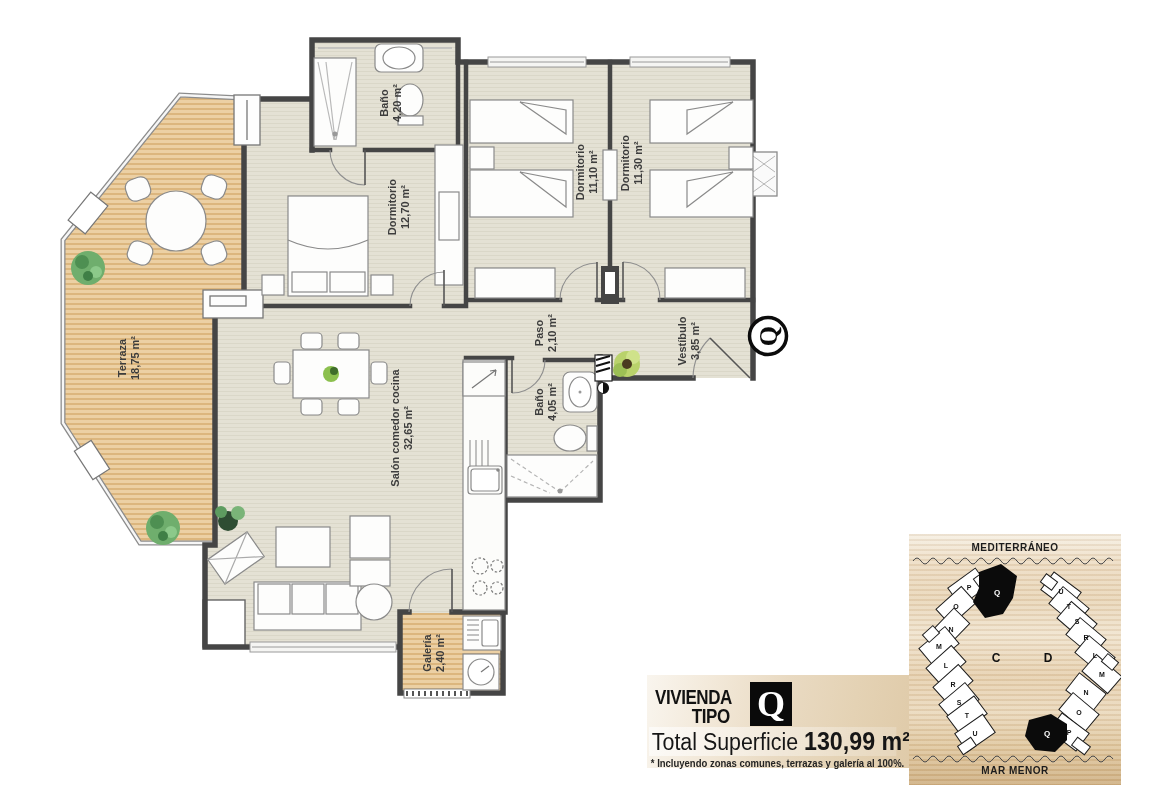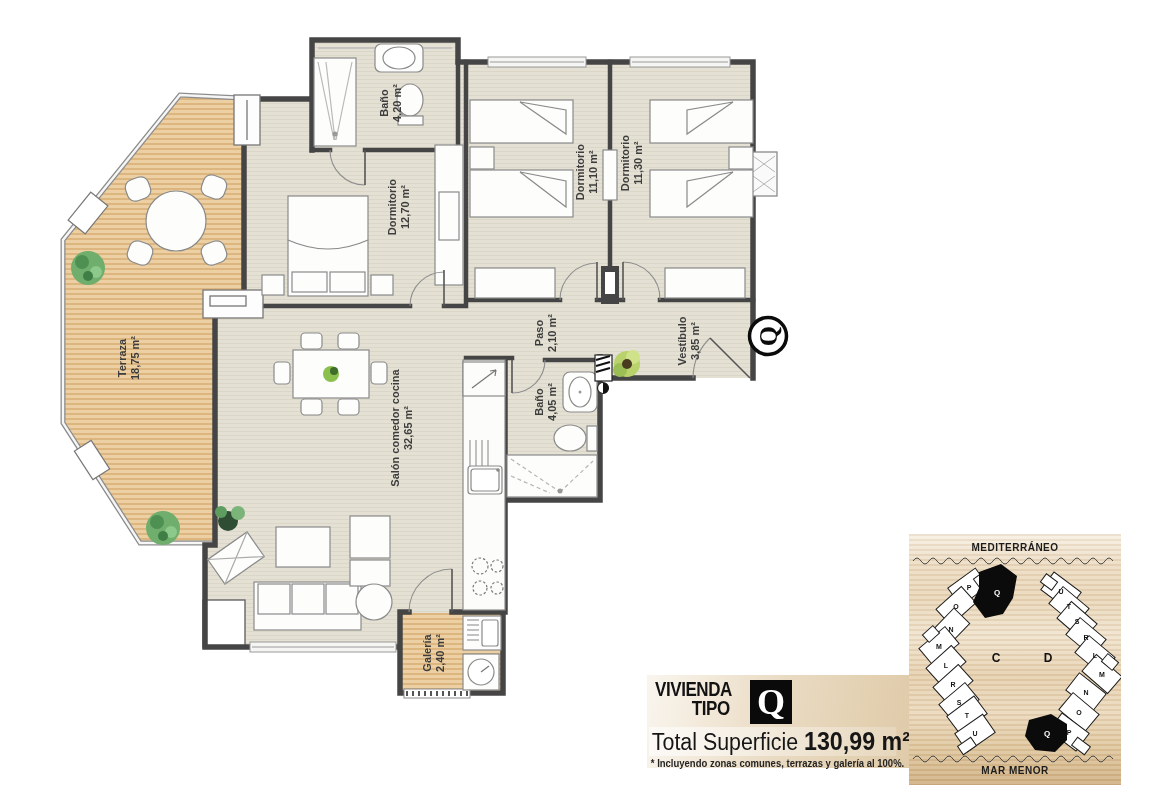--- a/index.html
+++ b/index.html
@@ -4,21 +4,21 @@
 <style>
   html,body{margin:0;padding:0;}
   body{width:1170px;height:785px;position:relative;background:#ffffff;
        font-family:"Liberation Sans",sans-serif;overflow:hidden;}
   .stage{position:absolute;inset:0;}
   #plan-svg{position:absolute;left:0;top:0;}
   .room-label{font-family:"Liberation Sans",sans-serif;font-weight:bold;fill:#3d3d3d;}
   
   .infobox{position:absolute;left:647px;top:675px;width:268px;height:93px;
      background:linear-gradient(100deg,#f9f5ee 0%,#f2e8d8 25%,#e9dac2 50%,#e4d2b4 75%,#dfcaa8 100%);}
-  .ib-top{display:flex;align-items:flex-start;gap:7px;padding:5px 0 0 8px;height:46px;}
+  .ib-top{display:flex;align-items:flex-end;gap:7px;padding:5px 0 0 8px;height:46px;}
   .ib-title{text-align:right;font-weight:bold;font-size:20px;line-height:0.95;
      letter-spacing:-0.5px;color:#121212;transform:scaleX(.85);transform-origin:left;white-space:nowrap;width:88px;}
   .ib-qbox{width:42px;height:44px;background:#0a0a0a;color:#fff;flex:0 0 auto;
      font-family:"Liberation Serif",serif;font-weight:bold;font-size:36px;
      display:flex;align-items:center;justify-content:center;}
   .ib-total{margin:1px 0 0 2px;padding:0 0 0 3px;font-size:23px;color:#161616;white-space:nowrap;
      background:linear-gradient(90deg,rgba(255,255,255,.6),rgba(255,255,255,.2));
      transform:scaleX(.93);transform-origin:left;}
   .ib-total .tl{font-weight:400;}
   .ib-total .tv{font-weight:bold;font-size:25px;}

